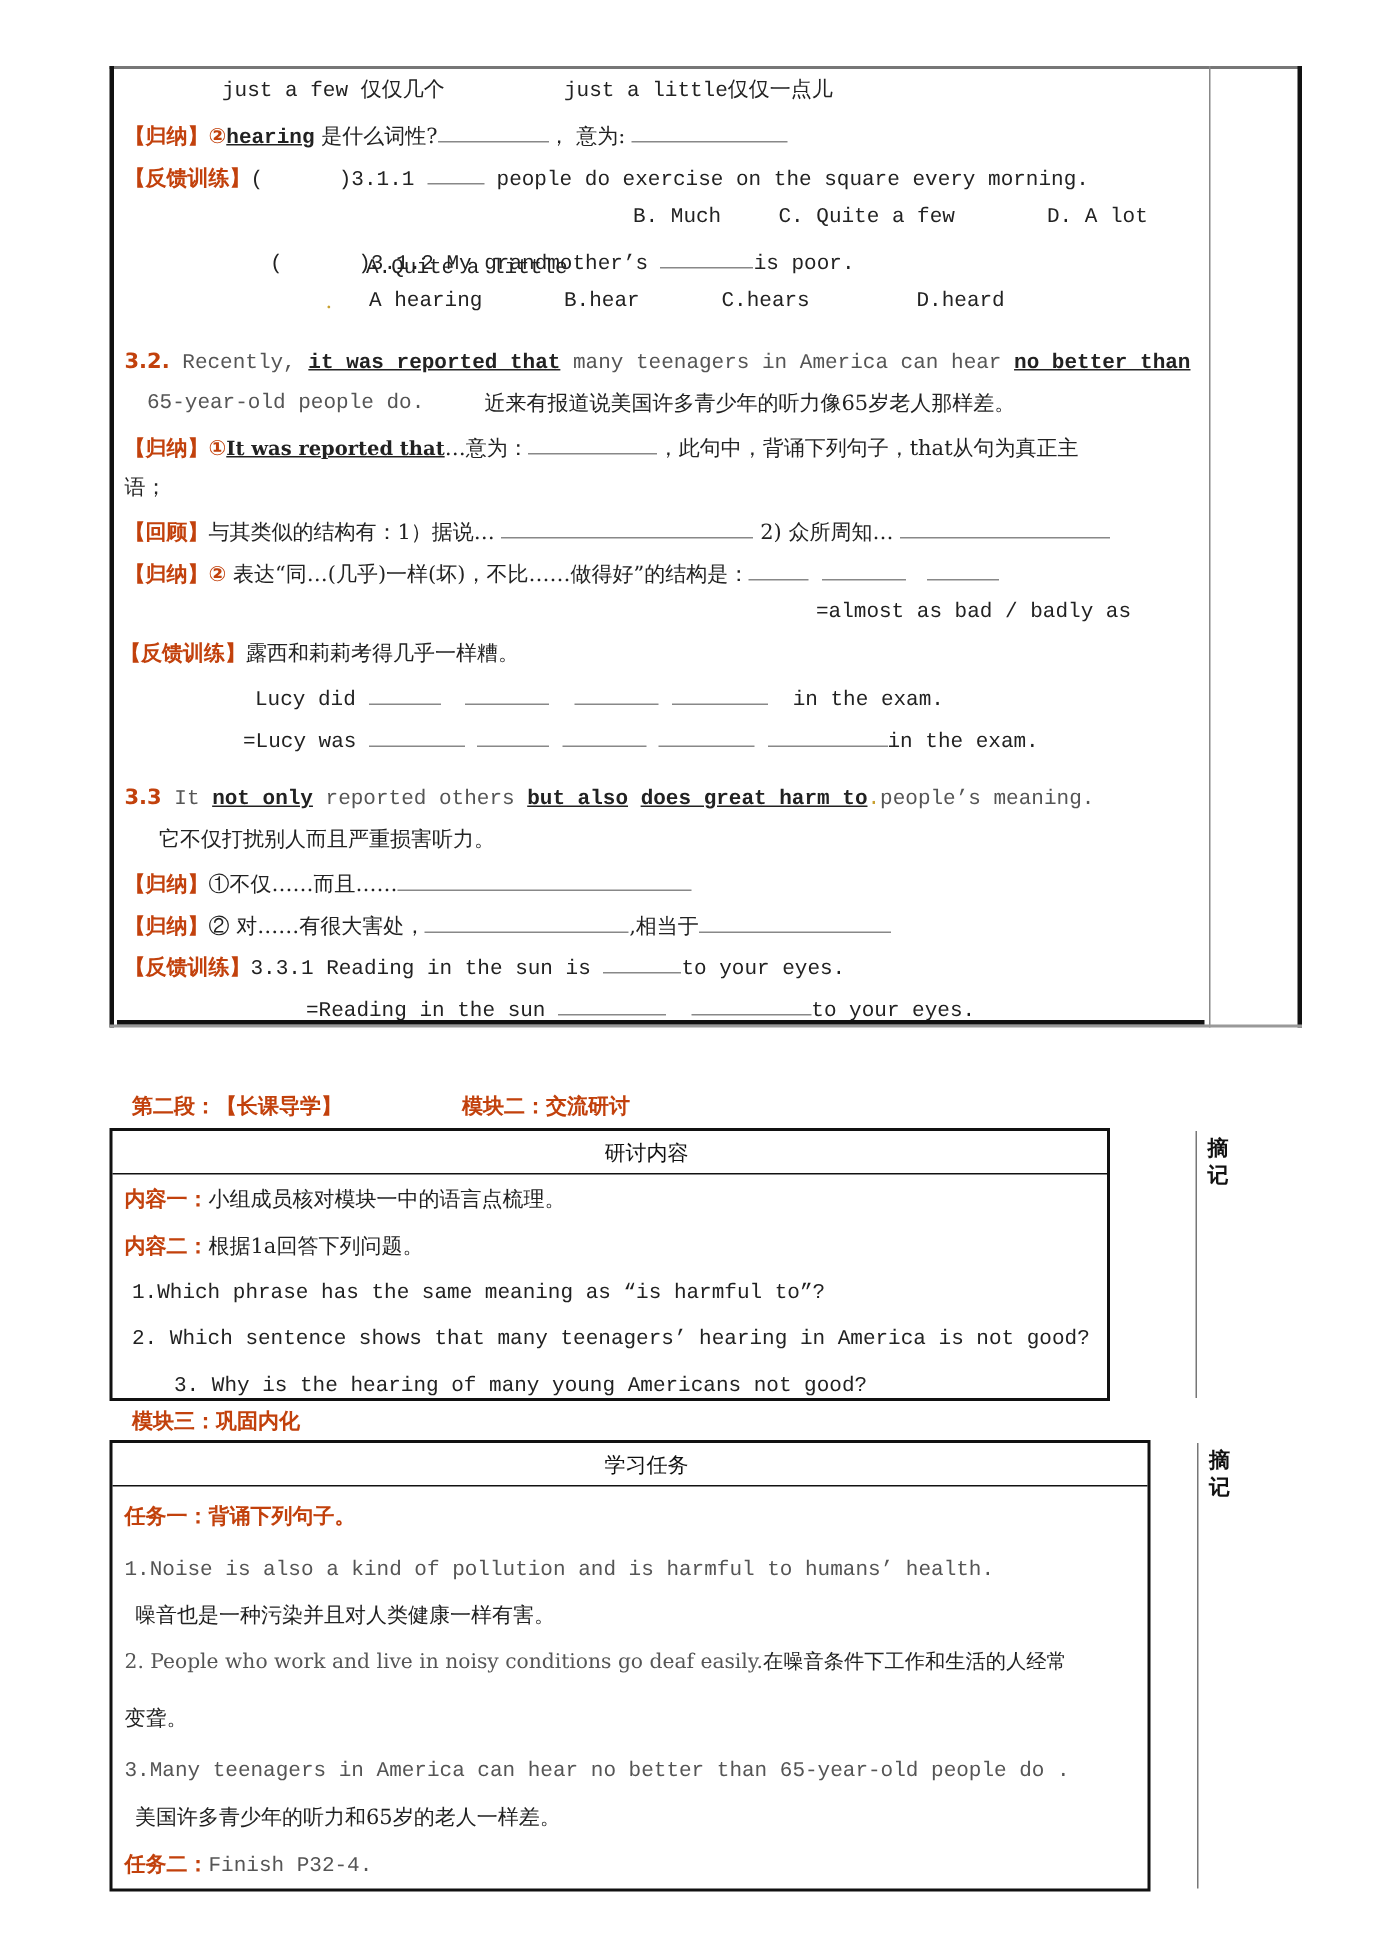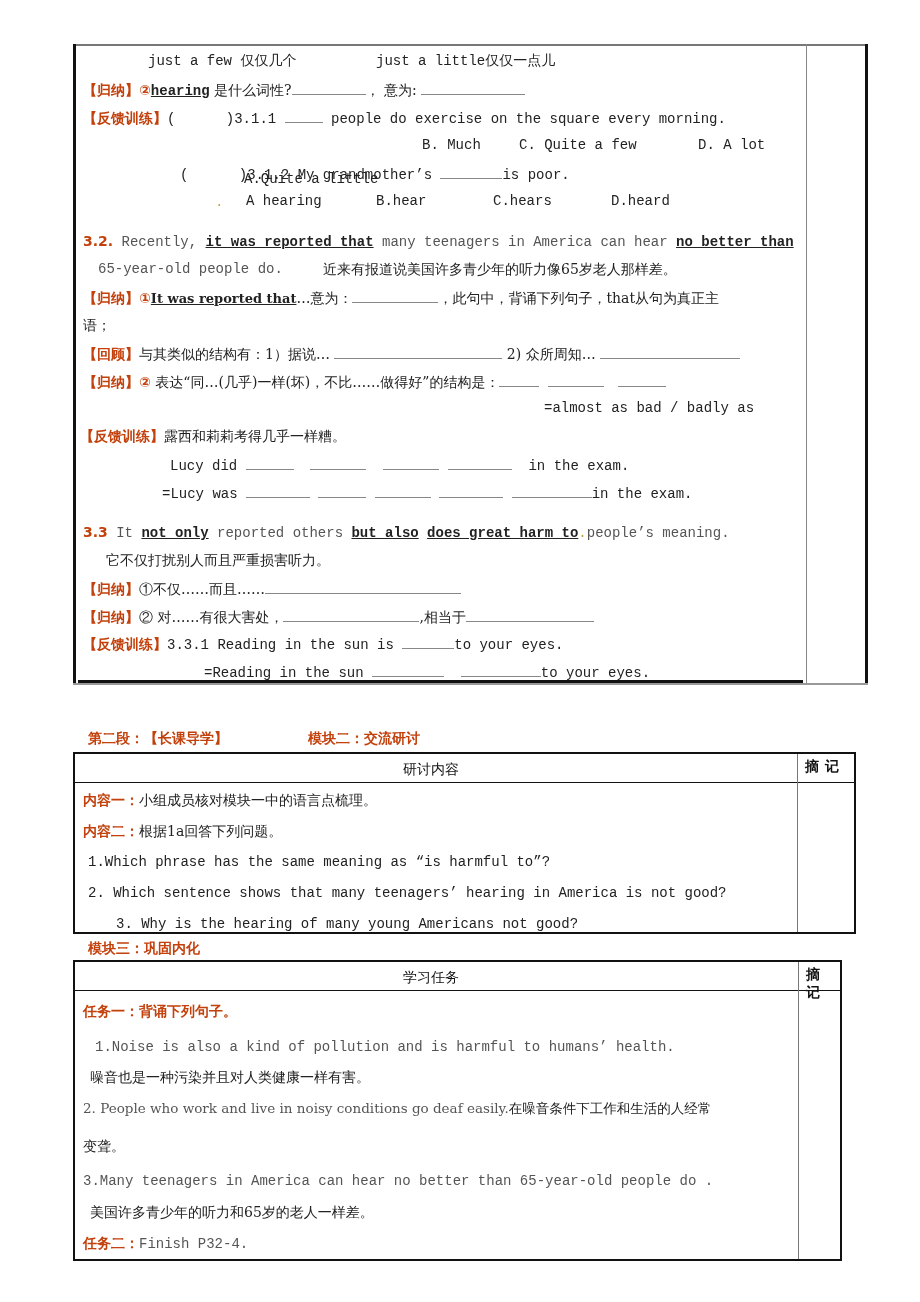--- a/index.html
+++ b/index.html
@@ -18,26 +18,26 @@
   
   #t1 { position: absolute; left: 73px; top: 44px; width: 794px; height: 640px; }
   #t1 .top { position:absolute; left:0; top:0; width:794px; height:2px; background:#777; }
   #t1 .left { position:absolute; left:0; top:0; width:3px; height:641px; background:#111; }
   #t1 .right { position:absolute; left:792px; top:0; width:3px; height:641px; background:#111; }
   #t1 .mid { position:absolute; left:733px; top:0; width:1px; height:641px; background:#888; }
   #t1 .bot { position:absolute; left:0; top:639px; width:795px; height:2px; background:#999; }
   #t1 .bot2 { position:absolute; left:5px; top:636px; width:725px; height:3px; background:#111; }
 
   
-  #t2 { position:absolute; left:73px; top:752px; width:783px; height:182px; border:2px solid #111; box-sizing:border-box; }
+  #t2 { position:absolute; left:73px; top:752px; width:667px; height:182px; border:2px solid #111; box-sizing:border-box; }
   #t2 .hdrline { position:absolute; left:0; top:28px; width:100%; height:1px; background:#111; }
   #t2 .vline { position:absolute; left:722px; top:0; width:1px; height:100%; background:#777; }
 
   
-  #t3 { position:absolute; left:73px; top:960px; width:769px; height:301px; border:2px solid #111; box-sizing:border-box; }
+  #t3 { position:absolute; left:73px; top:960px; width:694px; height:301px; border:2px solid #111; box-sizing:border-box; }
   #t3 .hdrline { position:absolute; left:0; top:28px; width:100%; height:1px; background:#111; }
   #t3 .vline { position:absolute; left:723px; top:0; width:1px; height:100%; background:#777; }
 
   .hdr-title { position:absolute; font-size:14px; line-height:18px; font-family:"DejaVu Sans","Liberation Sans",sans-serif; color:#111; }
   .hdr-note { position:absolute; font-size:14px; line-height:18px; font-weight:bold; font-family:"DejaVu Sans","Liberation Sans",sans-serif; color:#111; letter-spacing:6px; }
   .orange { color:#c8a030; }
 </style>
 </head>
 <body>
 
@@ -58,21 +58,21 @@
 <div class="abs mono" style="left:83px; top:108px;"><span class="b">【反馈训练】</span><span>(      )</span><span>3.1.1</span> <span class="blank" style="width:38px"></span><span> people do exercise on the square every morning.</span></div>
 <div class="abs mono" style="left:244px; top:136px;margin-top:34px;">A.Quite a little</div>
 <div class="abs mono" style="left:422px; top:136px;">B. Much</div>
 <div class="abs mono" style="left:519px; top:136px;">C. Quite a few</div>
 <div class="abs mono" style="left:698px; top:136px;">D. A lot</div>
 
 <div class="abs mono" style="left:180px; top:164px;"><span>(      )</span><span>3.1.2</span><span> My grandmother’s </span><span class="blank" style="width:62px"></span><span>is poor.</span></div>
 <div class="abs orange" style="left:217px; top:192px;">.</div>
 <div class="abs mono" style="left:246px; top:192px;">A hearing</div>
 <div class="abs mono" style="left:376px; top:192px;">B.hear</div>
-<div class="abs mono" style="left:481px; top:192px;margin-left:12px;">C.hears</div>
+<div class="abs mono" style="left:481px; top:192px;">C.hears</div>
 <div class="abs mono" style="left:611px; top:192px;">D.heard</div>
 
 <div class="abs mono" style="left:83px; top:232px;text-align:right;"><span class="b">3.2.</span><span class="grey"> Recently, </span><span class="ub">it was reported that</span><span class="grey"> many teenagers in America can hear </span><span class="ub">no better than</span></div>
 <div class="abs mono grey" style="left:98px; top:260px;">65-year-old people do.</div>
 <div class="abs" style="left:323px; top:260px;">近来有报道说美国许多青少年的听力像65岁老人那样差。</div>
 
 <div class="abs" style="left:83px; top:288px;"><span class="b">【归纳】</span><span class="b">①</span><span class="ub" style="font-size:13px">It was reported that</span><span>…意为：</span><span class="blank" style="width:86px"></span><span>，此句中，背诵下列句子，that从句为真正主</span></div>
 <div class="abs" style="left:83px; top:316px;">语；</div>
 
 <div class="abs" style="left:83px; top:344px;"><span class="b">【回顾】</span><span>与其类似的结构有：1）据说…</span> <span class="blank" style="width:168px"></span><span> 2) 众所周知…</span> <span class="blank" style="width:140px"></span></div>
@@ -108,19 +108,19 @@
 <div class="abs mono" style="left:88px; top:915px;margin-left:28px;">3. Why is the hearing of many young Americans not good?</div>
 
 <div class="abs b" style="left:88px; top:939px;">模块三：巩固内化</div>
 <div id="t3">
   <div class="hdrline"></div>
   <div class="vline"></div>
   <div class="hdr-title" style="left:328px; top:6px;">学习任务</div>
   <div class="hdr-note" style="left:731px; top:3px;">摘记</div>
 </div>
 <div class="abs b" style="left:83px; top:1002px;">任务一：背诵下列句子。</div>
-<div class="abs mono grey" style="left:83px; top:1038px;margin-left:12px;">1.Noise is also a kind of pollution and is harmful to humans’ health.</div>
+<div class="abs mono grey" style="left:83px; top:1038px;">1.Noise is also a kind of pollution and is harmful to humans’ health.</div>
 <div class="abs" style="left:90px; top:1068px;">噪音也是一种污染并且对人类健康一样有害。</div>
 <div class="abs" style="left:83px; top:1099px; font-size:13.5px;"><span class="grey">2. People who work and live in noisy conditions go deaf easily.</span><span>在噪音条件下工作和生活的人经常</span></div>
 <div class="abs" style="left:83px; top:1137px;">变聋。</div>
 <div class="abs mono grey" style="left:83px; top:1172px;">3.Many teenagers in America can hear no better than 65-year-old people do .</div>
 <div class="abs" style="left:90px; top:1203px;">美国许多青少年的听力和65岁的老人一样差。</div>
 <div class="abs" style="left:83px; top:1234px;"><span class="b">任务二：</span><span class="mono grey">Finish P32-4.</span></div>
 
 </body></html>

